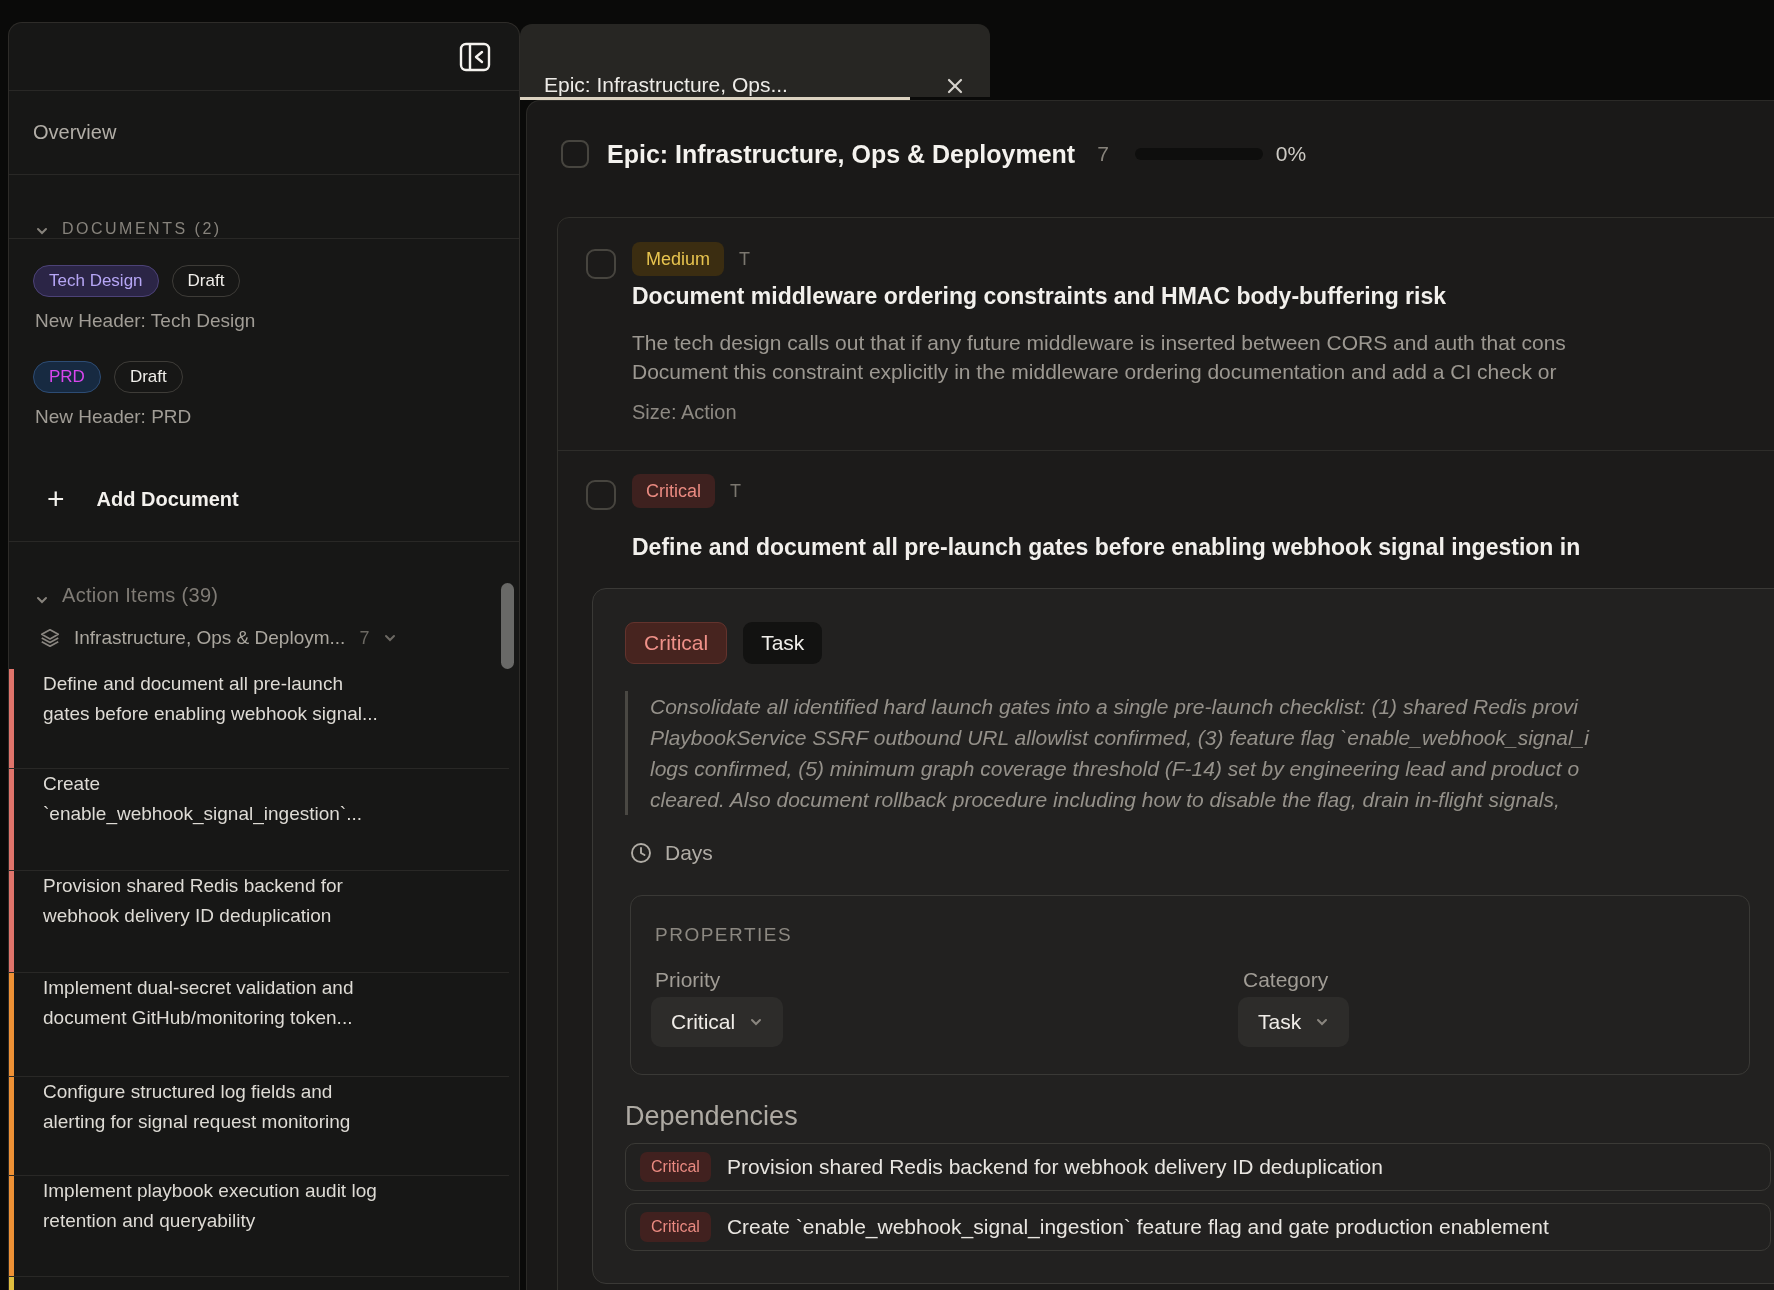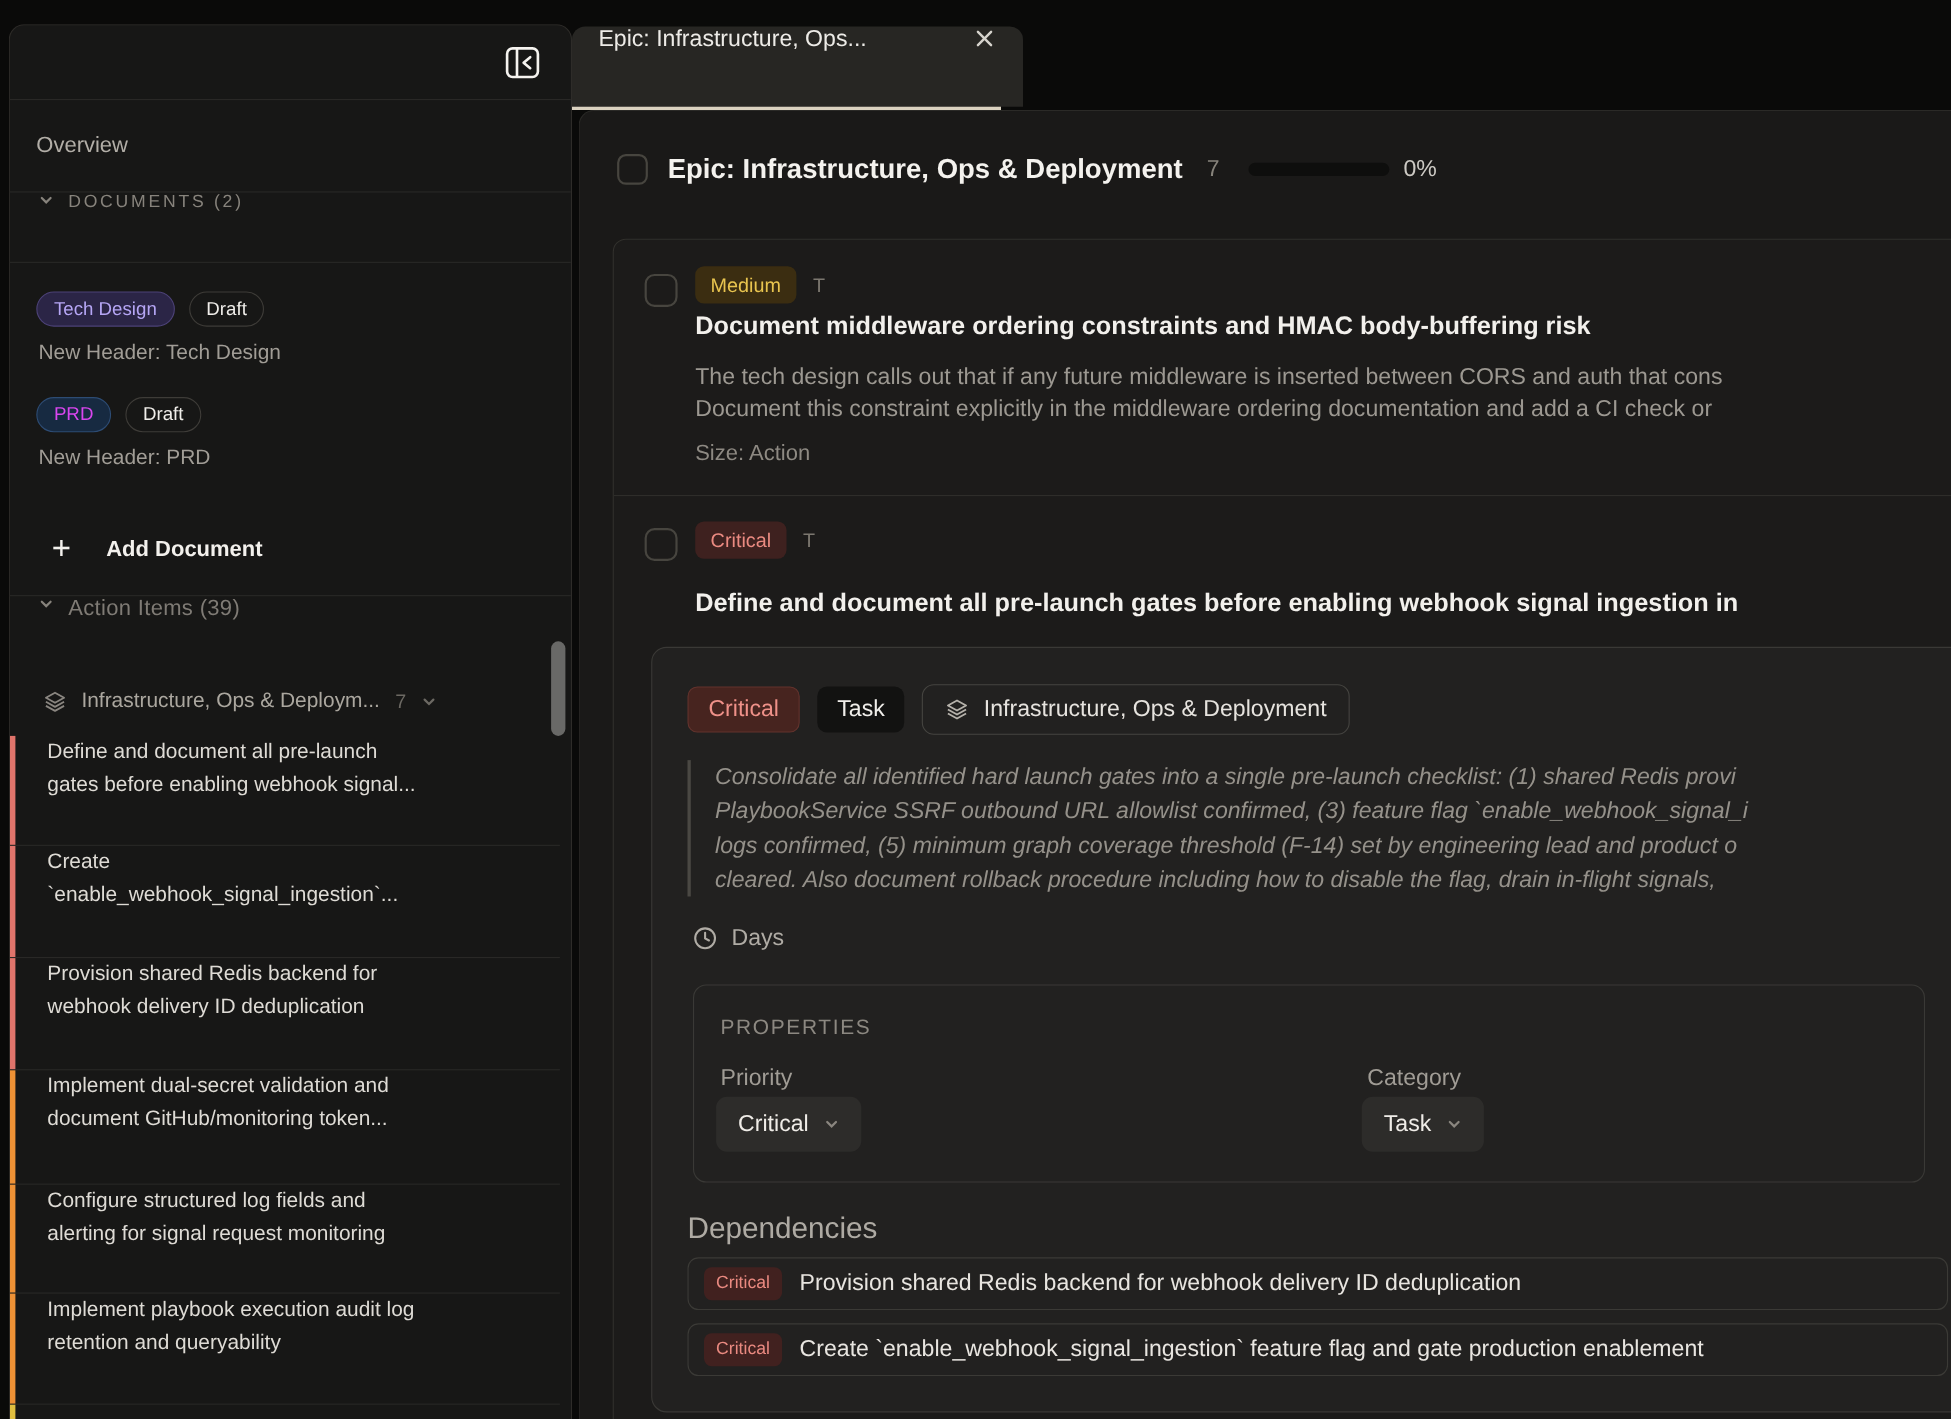--- a/index.html
+++ b/index.html
@@ -12,21 +12,21 @@
     background:#171716; border:1px solid #2e2c29; border-bottom:none;
     border-radius:14px 14px 0 0; overflow:hidden; }
   .sb-header { position:absolute; left:0; top:0; width:100%; height:68px;
     border-bottom:1px solid #292826; }
   .collapse-btn { position:absolute; right:28px; top:19px; width:32px; height:30px;
     background:none; border:none; cursor:pointer; color:#f5f3ef; }
   .sb-overview { position:absolute; left:0; top:68px; width:100%; height:84px;
     border-bottom:1px solid #292826; display:flex; align-items:center; padding-left:24px;
     font-size:20px; color:#b2aea7; }
   .sb-sechead { position:absolute; left:0; width:100%; height:64px;
-    border-bottom:1px solid #292826; display:flex; align-items:flex-start; gap:13px;
+    border-bottom:1px solid #292826; display:flex; align-items:flex-end; gap:13px;
     padding-left:26px; color:#87837c; }
   .sb-sechead.docs { top:152px; font-size:16px; letter-spacing:2.5px; }
   .chev { width:14px; height:14px; flex:none; color:#87837c; }
   .docs-list { position:absolute; left:0; top:216px; width:100%; padding:26px 24px 0 24px; }
   .badge-row { display:flex; gap:13px; align-items:center; }
   .pill { display:inline-flex; align-items:center; height:32px; padding:0 15px;
     border-radius:999px; font-size:17px; border:1px solid transparent; white-space:nowrap; }
   .pill.purple { color:#b6a6f5; background:#2b2546; border-color:#4c4277; }
   .pill.blue   { color:#d946ef; background:#172a41; border-color:#2d4c74; }
   .pill.outline{ color:#f0eeea; background:transparent; border-color:#3e3c38; }
@@ -47,22 +47,22 @@
     display:flex; flex-direction:column; padding-left:34px; cursor:pointer; }
   .sb-item .ln { font-size:19px; line-height:30px; color:#dedbd5; white-space:nowrap; overflow:hidden; }
   .stripe { position:absolute; left:0; top:0; bottom:0; width:5px; }
   .stripe.critical { background:#e0746b; }
   .stripe.high { background:#ee9135; }
   .stripe.low { background:#e0be3f; }
   .scroll-thumb { position:absolute; left:492px; top:560px; width:13px; height:86px;
     border-radius:7px; background:#696967; }
 
   
-  .tab { position:absolute; left:520px; top:24px; width:410px; height:73px;
-    background:#272623; border-radius:12px 12px 0 0; display:flex; align-items:flex-start;
+  .tab { position:absolute; left:520px; top:24px; width:470px; height:73px;
+    background:#272623; border-radius:12px 12px 0 0; display:flex; align-items:flex-end;
     padding:0 24px; cursor:pointer; }
   .tab .t-title { font-size:21px; color:#edebe7; white-space:nowrap; overflow:hidden; flex:1; }
   .tab .t-close { width:22px; height:22px; margin-left:16px; color:#d6d3cd; flex:none; cursor:pointer; }
   .tab-underline { position:absolute; left:520px; top:97px; width:390px; height:3px; background:#dbd2c0; }
 
   
   .main { position:absolute; left:526px; top:100px; width:1248px; height:1190px;
     background:#1a1918; border-top:1px solid #2b2a27; border-left:1px solid #2b2a27;
     border-radius:14px 0 0 0; overflow:hidden; }
   .epic-row { position:absolute; left:34px; top:25px; height:56px; display:flex; align-items:center; }
@@ -275,28 +275,20 @@
           <span class="task-pill critical">Critical</span>
           <span class="tletter">T</span>
         </div>
         <div class="ttitle" style="top:84px;">Define and document all pre-launch gates before enabling webhook signal ingestion in</div>
       </div>
 
       <div class="detail">
         <div class="dbadges">
           <span class="dpill critical">Critical</span>
           <span class="dpill task">Task</span>
-          <span class="dpill category">
-            <svg class="layers-ic" viewBox="0 0 24 24" width="22" height="22" fill="none" stroke="#b5b1aa" stroke-width="1.8" stroke-linejoin="round">
-              <path d="M12 3 L21 8 L12 13 L3 8 Z"></path>
-                <path d="M3 12 L12 17 L21 12"></path>
-                <path d="M3 16 L12 21 L21 16"></path>
-            </svg>
-            <span>Infrastructure, Ops &amp; Deployment</span>
-          </span>
         </div>
 
         <div class="quote">
           <div class="qln">Consolidate all identified hard launch gates into a single pre-launch checklist: (1) shared Redis provi</div>
           <div class="qln">PlaybookService SSRF outbound URL allowlist confirmed, (3) feature flag `enable_webhook_signal_i</div>
           <div class="qln">logs confirmed, (5) minimum graph coverage threshold (F-14) set by engineering lead and product o</div>
           <div class="qln">cleared. Also document rollback procedure including how to disable the flag, drain in-flight signals,</div>
         </div>
 
         <div class="days-row">

